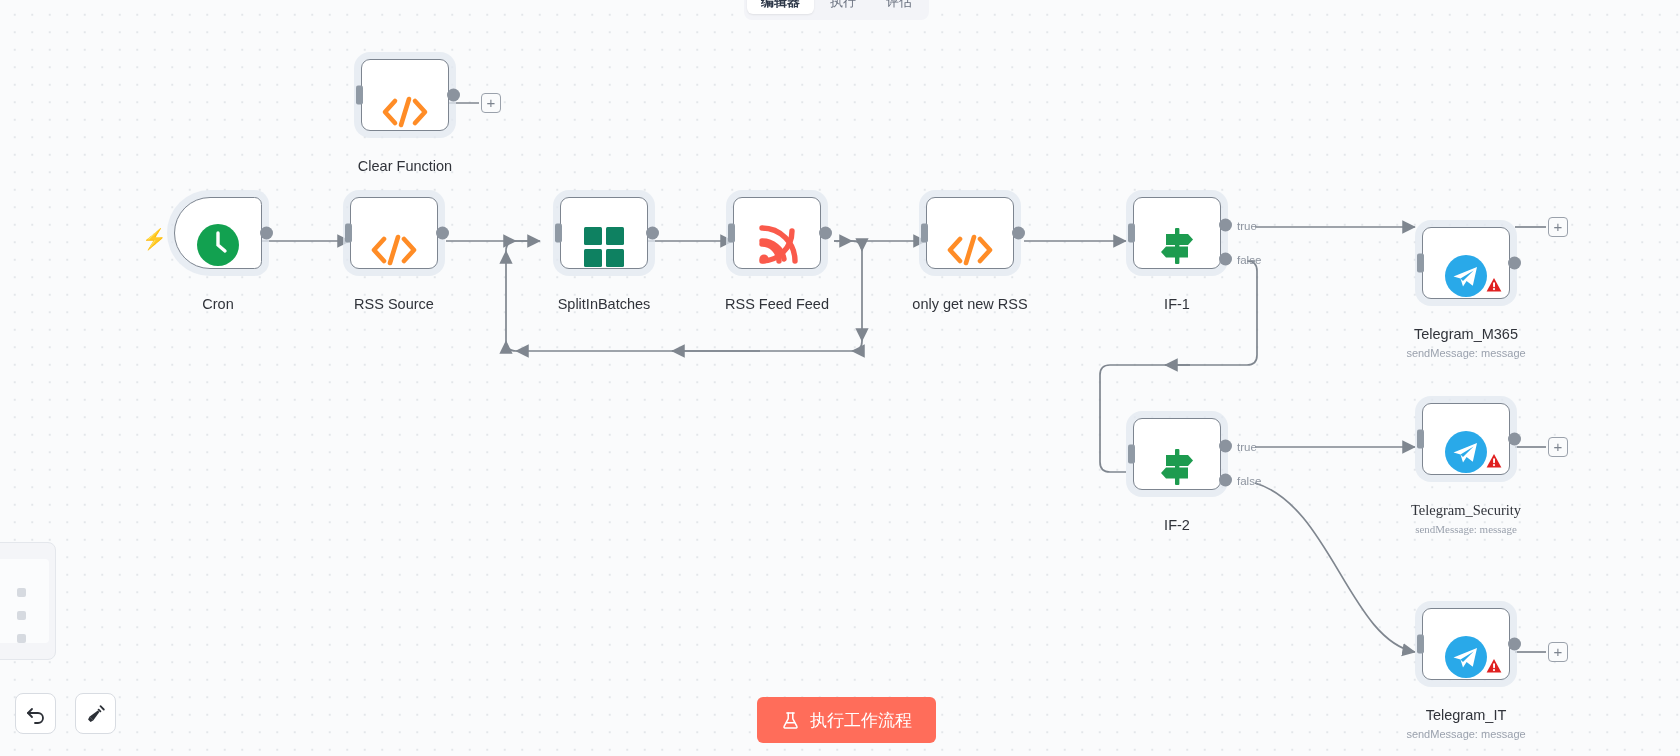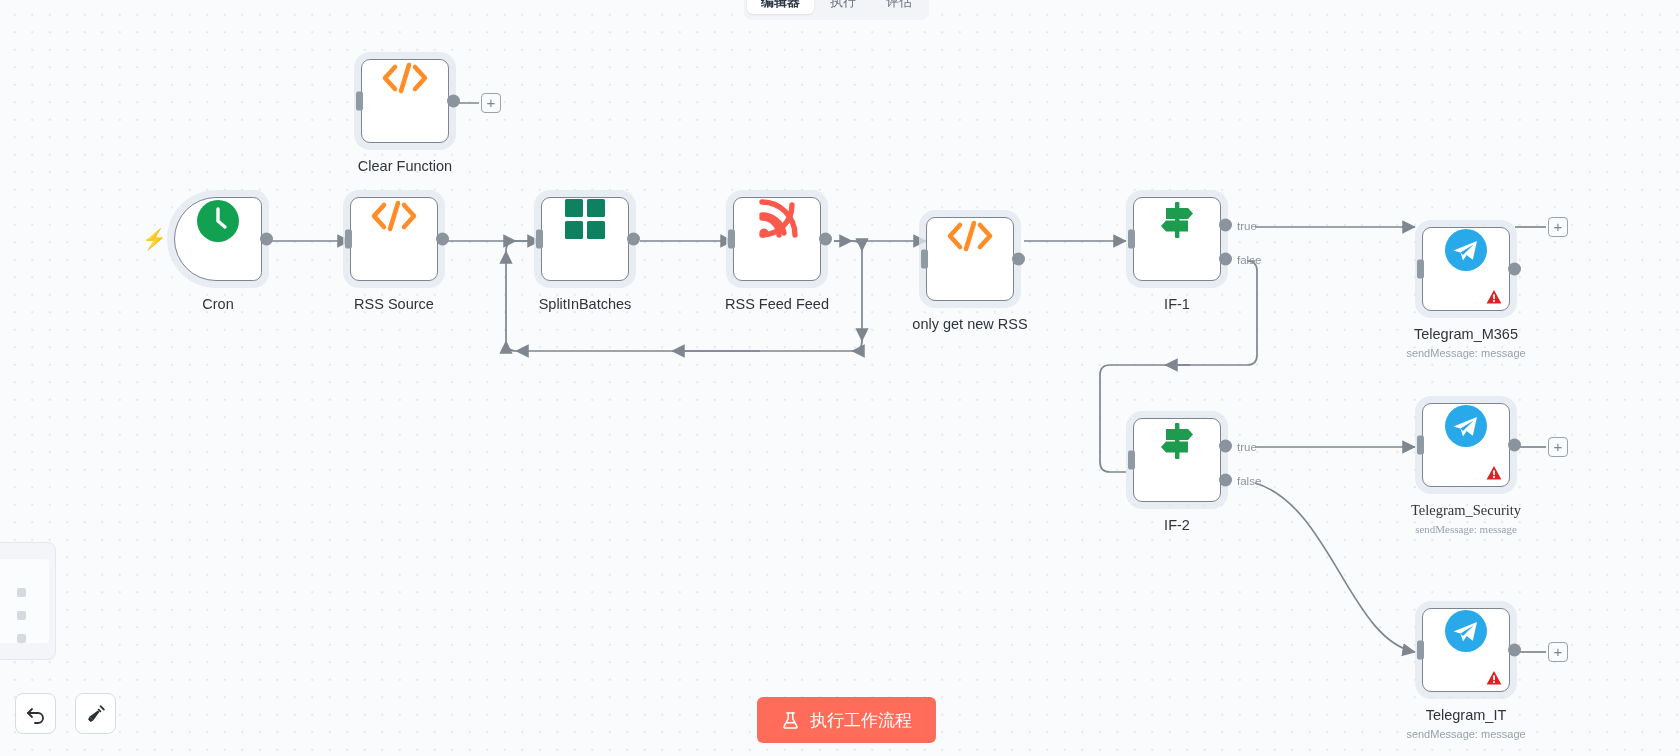--- a/index.html
+++ b/index.html
@@ -63,27 +63,27 @@
   }
 
   
   .node {
     position: absolute;
     z-index: 10;
   }
   .node-box {
     position: relative;
     width: 88px;
-    height: 84px;
+    height: 72px;
     background: #ffffff;
     border: 1.6px solid #7d8590;
     border-radius: 9px;
     box-shadow: 0 0 0 7px rgba(226,232,240,.75);
     display: flex;
-    align-items: flex-start;
+    align-items: flex-end;
     justify-content: center;
   }
   .node-box.trigger {
     border-radius: 44px 9px 9px 44px;
   }
   .node-label {
     position: absolute;
     top: 98px;
     left: 50%;
     transform: translateX(-50%);
@@ -321,21 +321,21 @@
           <path d="M15,7 L5,18 L15,29"></path>
           <path d="M35,7 L45,18 L35,29"></path>
           <path d="M29,5 L21,31"></path>
         </g>
       </svg>
       <span class="port-out"></span>
     </div>
     <div class="node-label">RSS Source</div>
   </div>
 
-  <div class="node" style="left:541px; top:197px;">
+  <div class="node" style="left:560px; top:197px;">
     <div class="node-box">
       <span class="port-in"></span>
       <svg width="42" height="42" viewBox="0 0 42 42">
         <g fill="#0e8161">
           <rect x="1" y="1" width="18" height="18" rx="1.5"></rect>
           <rect x="23" y="1" width="18" height="18" rx="1.5"></rect>
           <rect x="1" y="23" width="18" height="18" rx="1.5"></rect>
           <rect x="23" y="23" width="18" height="18" rx="1.5"></rect>
         </g>
       </svg>
@@ -354,21 +354,21 @@
         </g>
         <circle cx="9" cy="35" r="4.6" fill="#fa5a4b"></circle>
         <path d="M8,22 A22,22 0 0 1 30,40" fill="none" stroke="#fa5a4b" stroke-width="5.4" stroke-linecap="round" transform="translate(-1,-5)"></path>
         <path d="M8,9 A33,33 0 0 1 41,42" fill="none" stroke="#fa5a4b" stroke-width="5.4" stroke-linecap="round" transform="translate(-1,-5)"></path>
       </svg>
       <span class="port-out"></span>
     </div>
     <div class="node-label">RSS Feed Feed</div>
   </div>
 
-  <div class="node" style="left:926px; top:197px;margin-top:20px;">
+  <div class="node" style="left:926px; top:197px;">
     <div class="node-box">
       <span class="port-in"></span>
       <svg width="50" height="36" viewBox="0 0 50 36">
         <g stroke="#ff8c26" stroke-width="4.6" fill="none" stroke-linecap="round" stroke-linejoin="round">
           <path d="M15,7 L5,18 L15,29"></path>
           <path d="M35,7 L45,18 L35,29"></path>
           <path d="M29,5 L21,31"></path>
         </g>
       </svg>
       <span class="port-out"></span>

